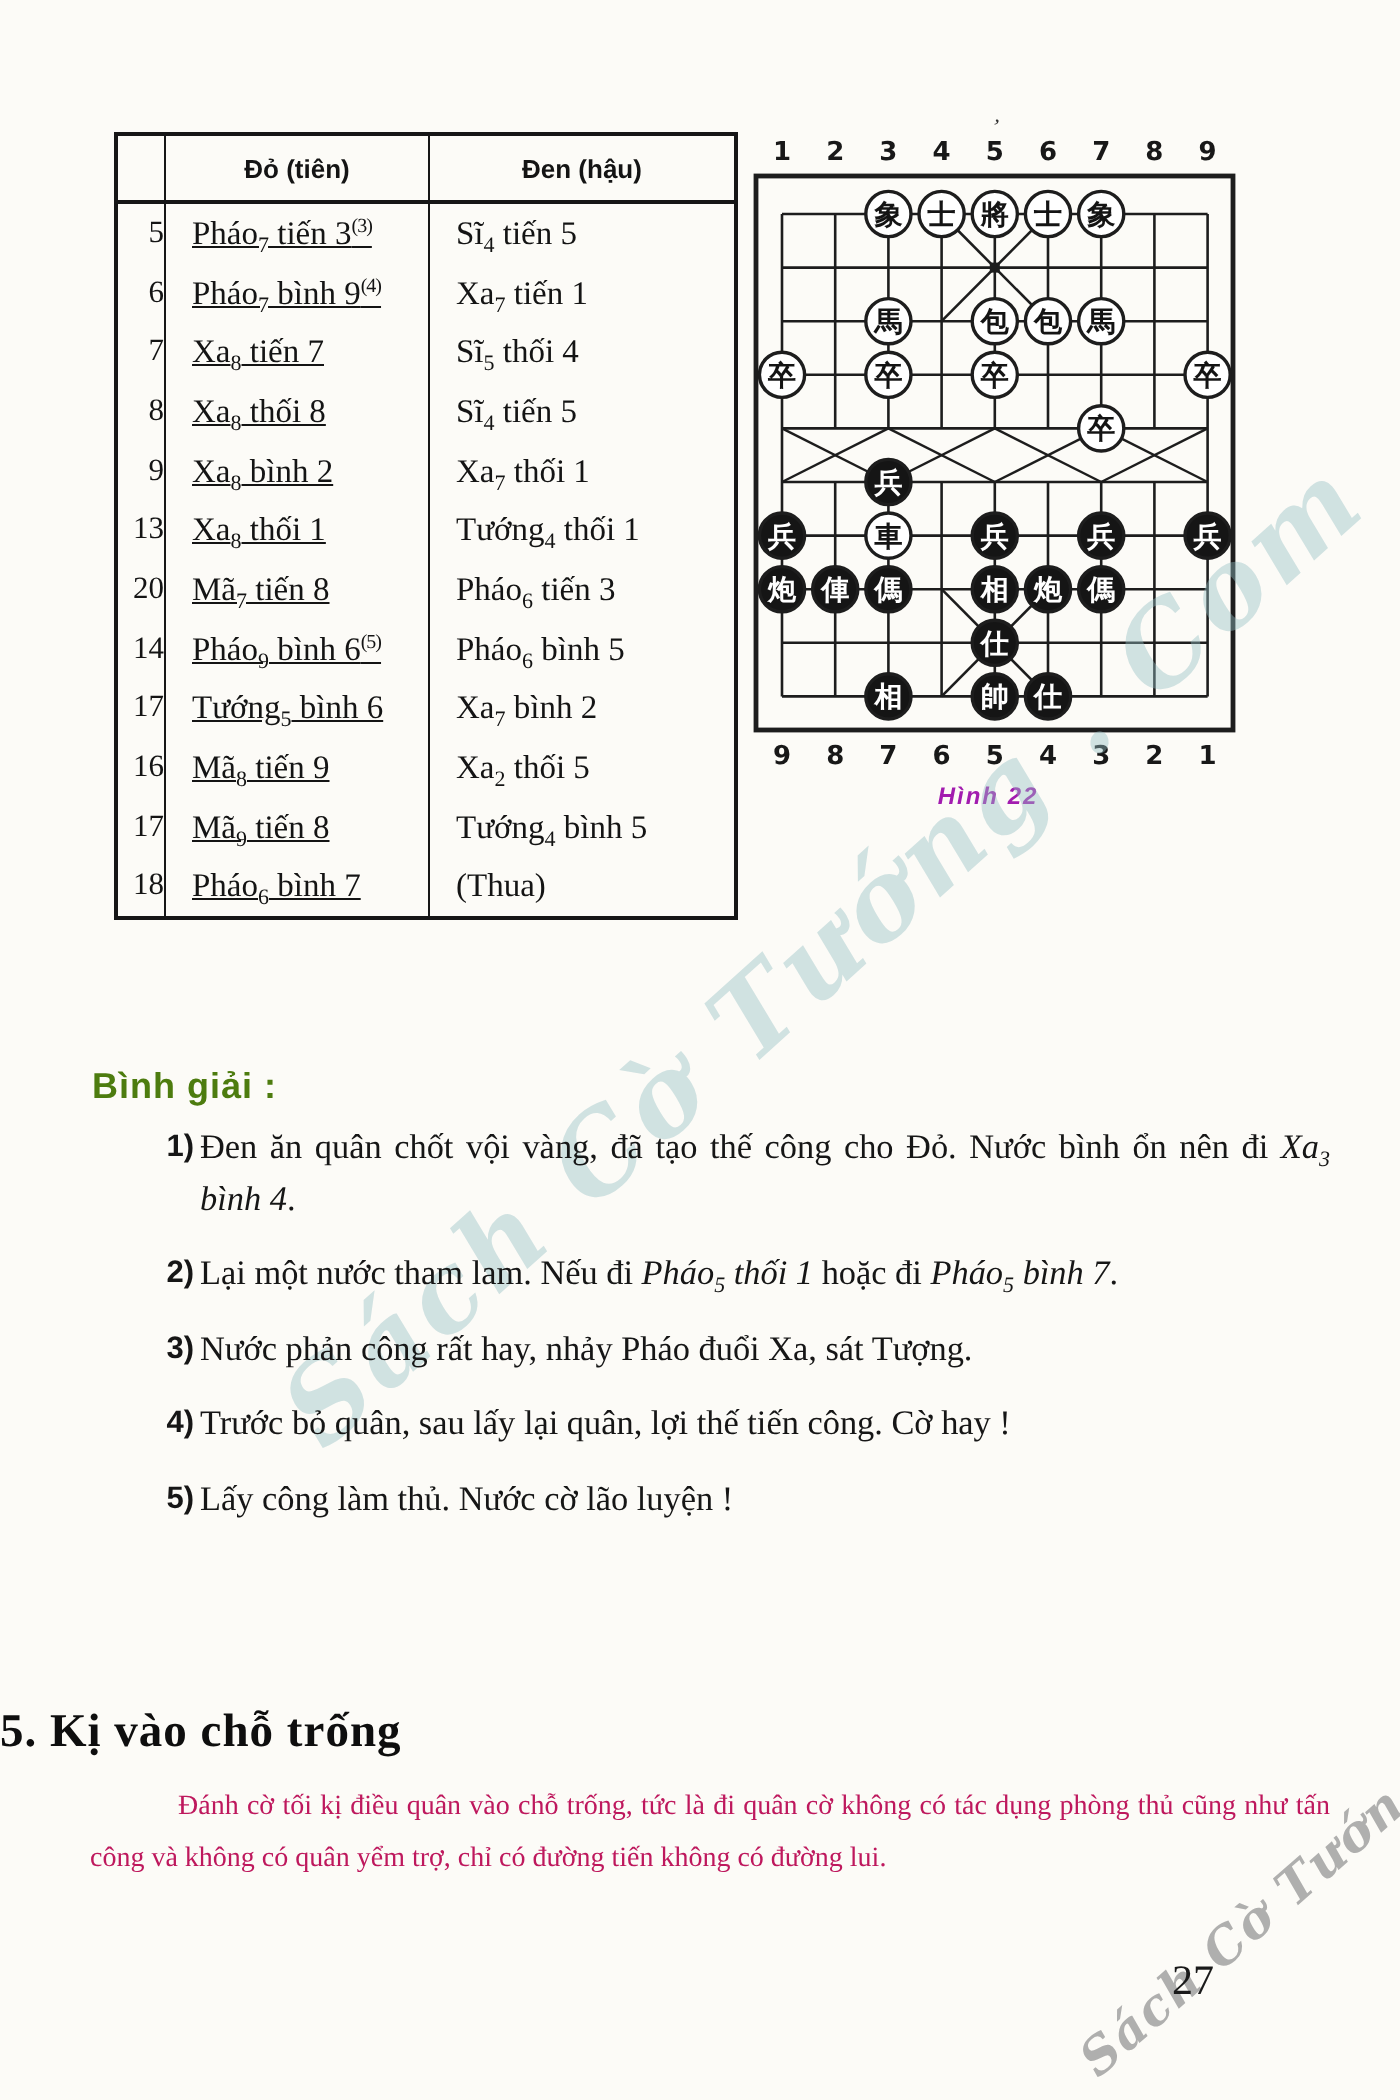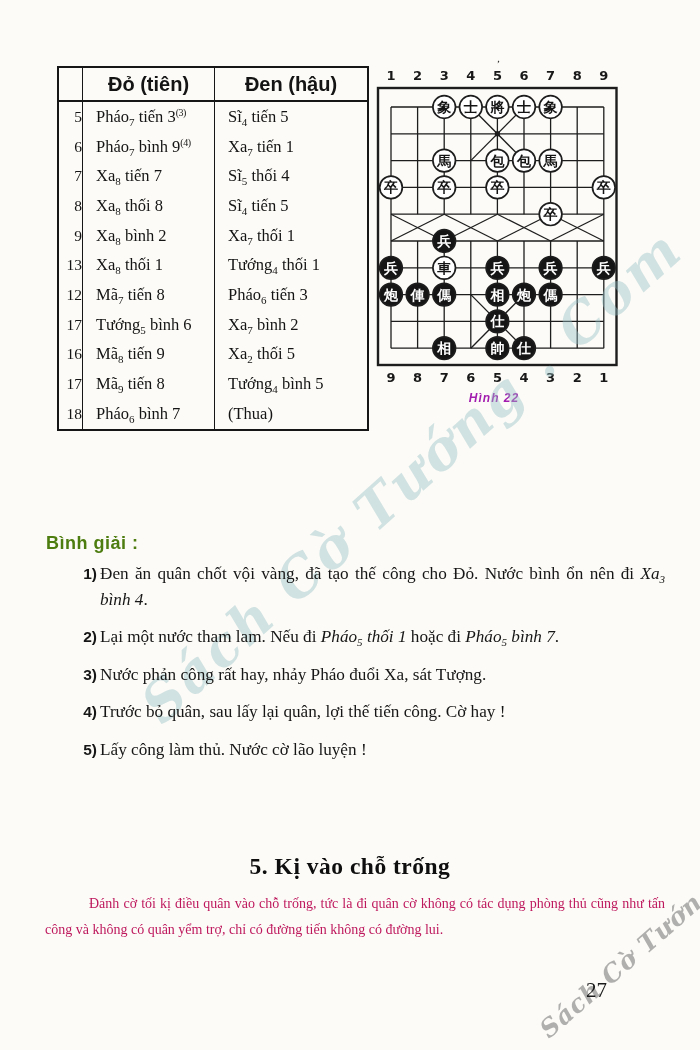--- a/index.html
+++ b/index.html
@@ -12,28 +12,28 @@
   
   .moves{
     position:absolute;left:57px;top:66px;width:307px;
     border-collapse:collapse;table-layout:fixed;
     border:2.2px solid #161616;
     font-family:"Liberation Serif",serif;font-size:16.5px;color:#141414;
     background:transparent;
   }
   .moves th{
     border-bottom:2px solid #161616;height:32px;
-    font-family:"Liberation Sans",sans-serif;font-weight:bold;font-size:20px;
+    font-family:"Liberation Sans",sans-serif;font-weight:bold;font-size:13px;
     text-align:center;padding:0;
   }
   .moves td{height:29.7px;padding:0;vertical-align:middle;}
   .c-no{width:23px;border-right:1.7px solid #161616;text-align:right;padding-right:4px;font-size:15.5px;}
   .c-red{width:131px;border-right:1.7px solid #161616;}
   .c-black{width:152px;}
-  .moves td.c-red{padding-left:13px;}
+  .moves td.c-red{padding-left:13px;text-decoration:underline;}
   .moves td.c-black{padding-left:13px;}
   .moves sub{font-size:11px;line-height:0;vertical-align:-4px;}
   .moves sup{font-size:10px;line-height:0;vertical-align:6px;letter-spacing:-0.5px;}
 
   
   #board-svg{position:absolute;left:368px;top:56px;}
   .fig-caption{
     position:absolute;left:368px;top:391px;width:252px;text-align:center;
     font-family:"Liberation Sans",sans-serif;font-style:italic;font-weight:bold;font-size:12px;color:#a21caf;
     letter-spacing:1px;
@@ -51,21 +51,21 @@
         font-size:17.2px;line-height:25.5px;text-align:justify;color:#161616;}
   .note .num{
     position:absolute;left:28px;top:0;width:24px;text-align:right;
     font-family:"Liberation Sans",sans-serif;font-weight:bold;font-size:15.5px;
   }
   .note i{font-family:"Liberation Serif",serif;}
   .note sub{font-size:11px;line-height:0;vertical-align:-4px;}
 
   
   .section-heading{
-    position:absolute;left:0;top:833px;width:700px;text-align:center;
+    position:absolute;left:0;top:833px;width:700px;
     font-weight:bold;font-size:23.5px;color:#0e0e0e;letter-spacing:0.5px;
   }
   .section-paragraph{
     position:absolute;left:45px;top:877px;width:620px;
     font-size:14px;line-height:26px;text-align:justify;text-indent:44px;color:#be185d;
   }
 
   
   .page-number{position:absolute;left:586px;top:978px;font-size:21px;color:#1a1a1a;}
   .wm{
@@ -118,23 +118,28 @@
         <td class="c-no">9</td>
         <td class="c-red">Xa<sub>8</sub> bình 2</td>
         <td class="c-black">Xa<sub>7</sub> thối 1</td>
       </tr>
       <tr>
         <td class="c-no">13</td>
         <td class="c-red">Xa<sub>8</sub> thối 1</td>
         <td class="c-black">Tướng<sub>4</sub> thối 1</td>
       </tr>
       <tr>
-        <td class="c-no">12</td>
+        <td class="c-no">20</td>
         <td class="c-red">Mã<sub>7</sub> tiến 8</td>
         <td class="c-black">Pháo<sub>6</sub> tiến 3</td>
+      </tr>
+      <tr>
+        <td class="c-no">14</td>
+        <td class="c-red">Pháo<sub>9</sub> bình 6<sup>(5)</sup></td>
+        <td class="c-black">Pháo<sub>6</sub> bình 5</td>
       </tr>
       <tr>
         <td class="c-no">17</td>
         <td class="c-red">Tướng<sub>5</sub> bình 6</td>
         <td class="c-black">Xa<sub>7</sub> bình 2</td>
       </tr>
       <tr>
         <td class="c-no">16</td>
         <td class="c-red">Mã<sub>8</sub> tiến 9</td>
         <td class="c-black">Xa<sub>2</sub> thối 5</td>

